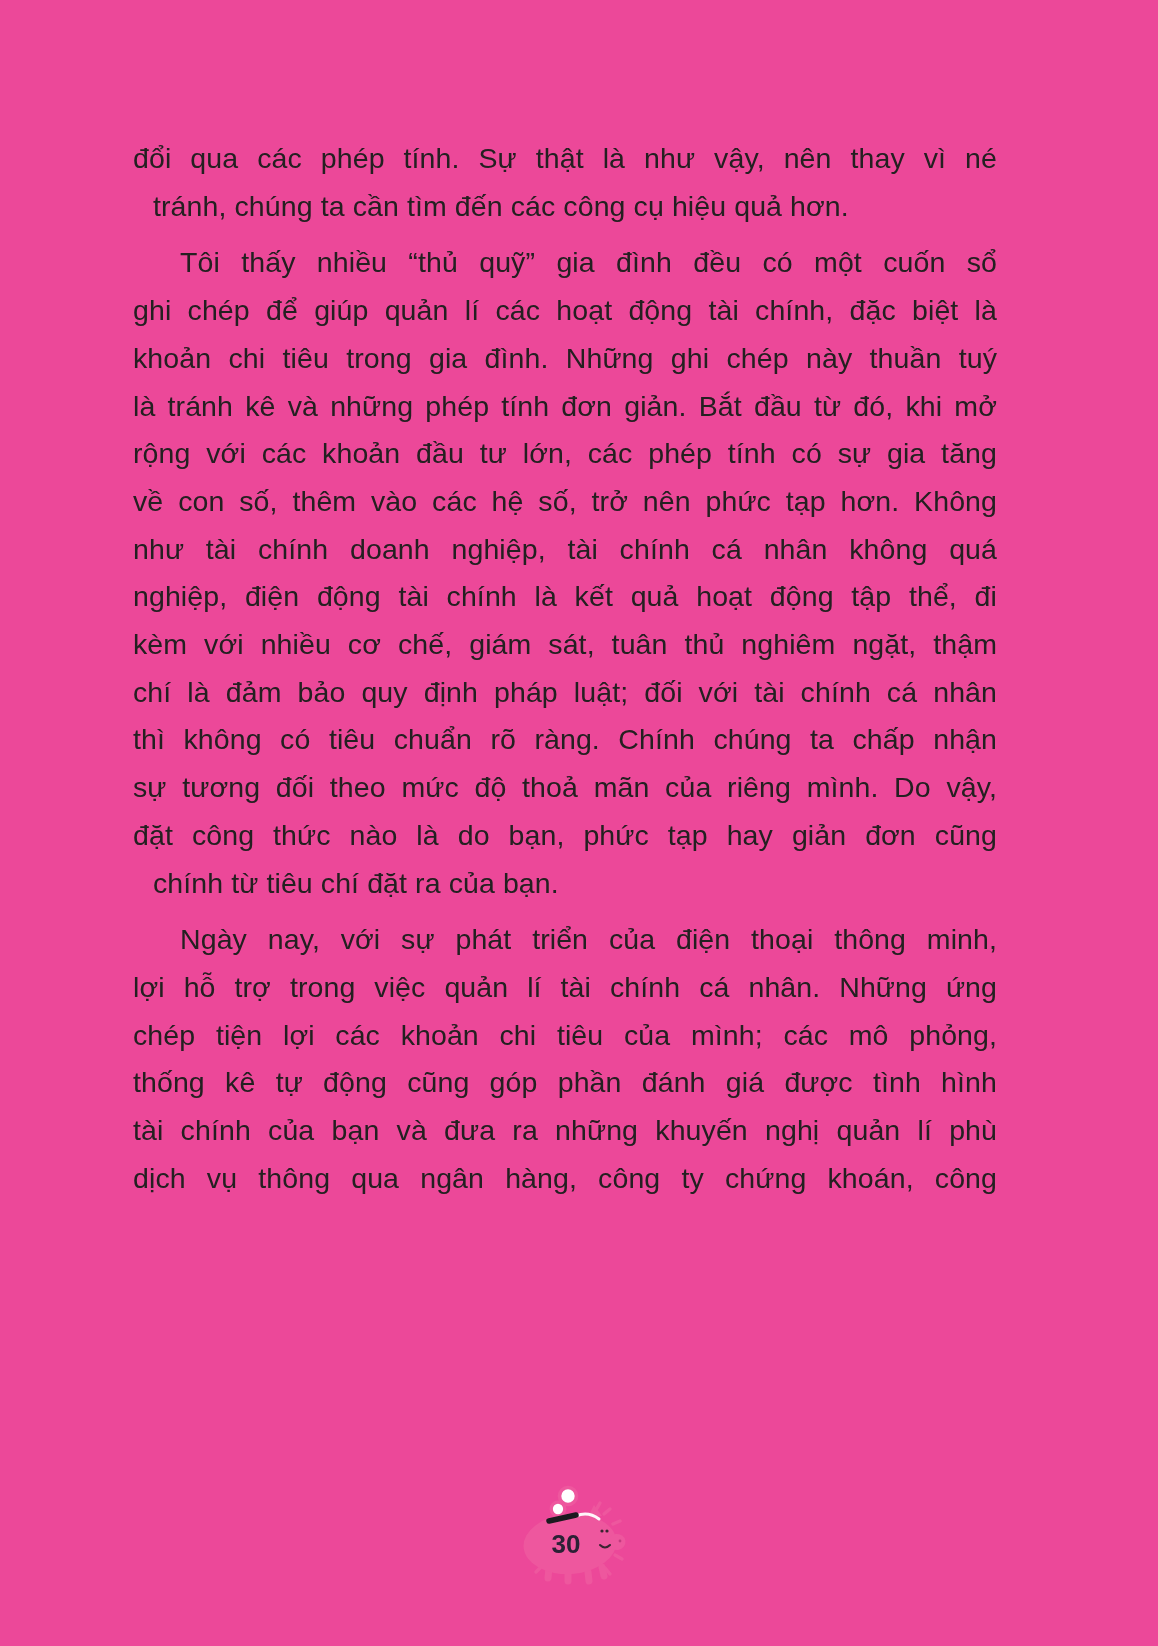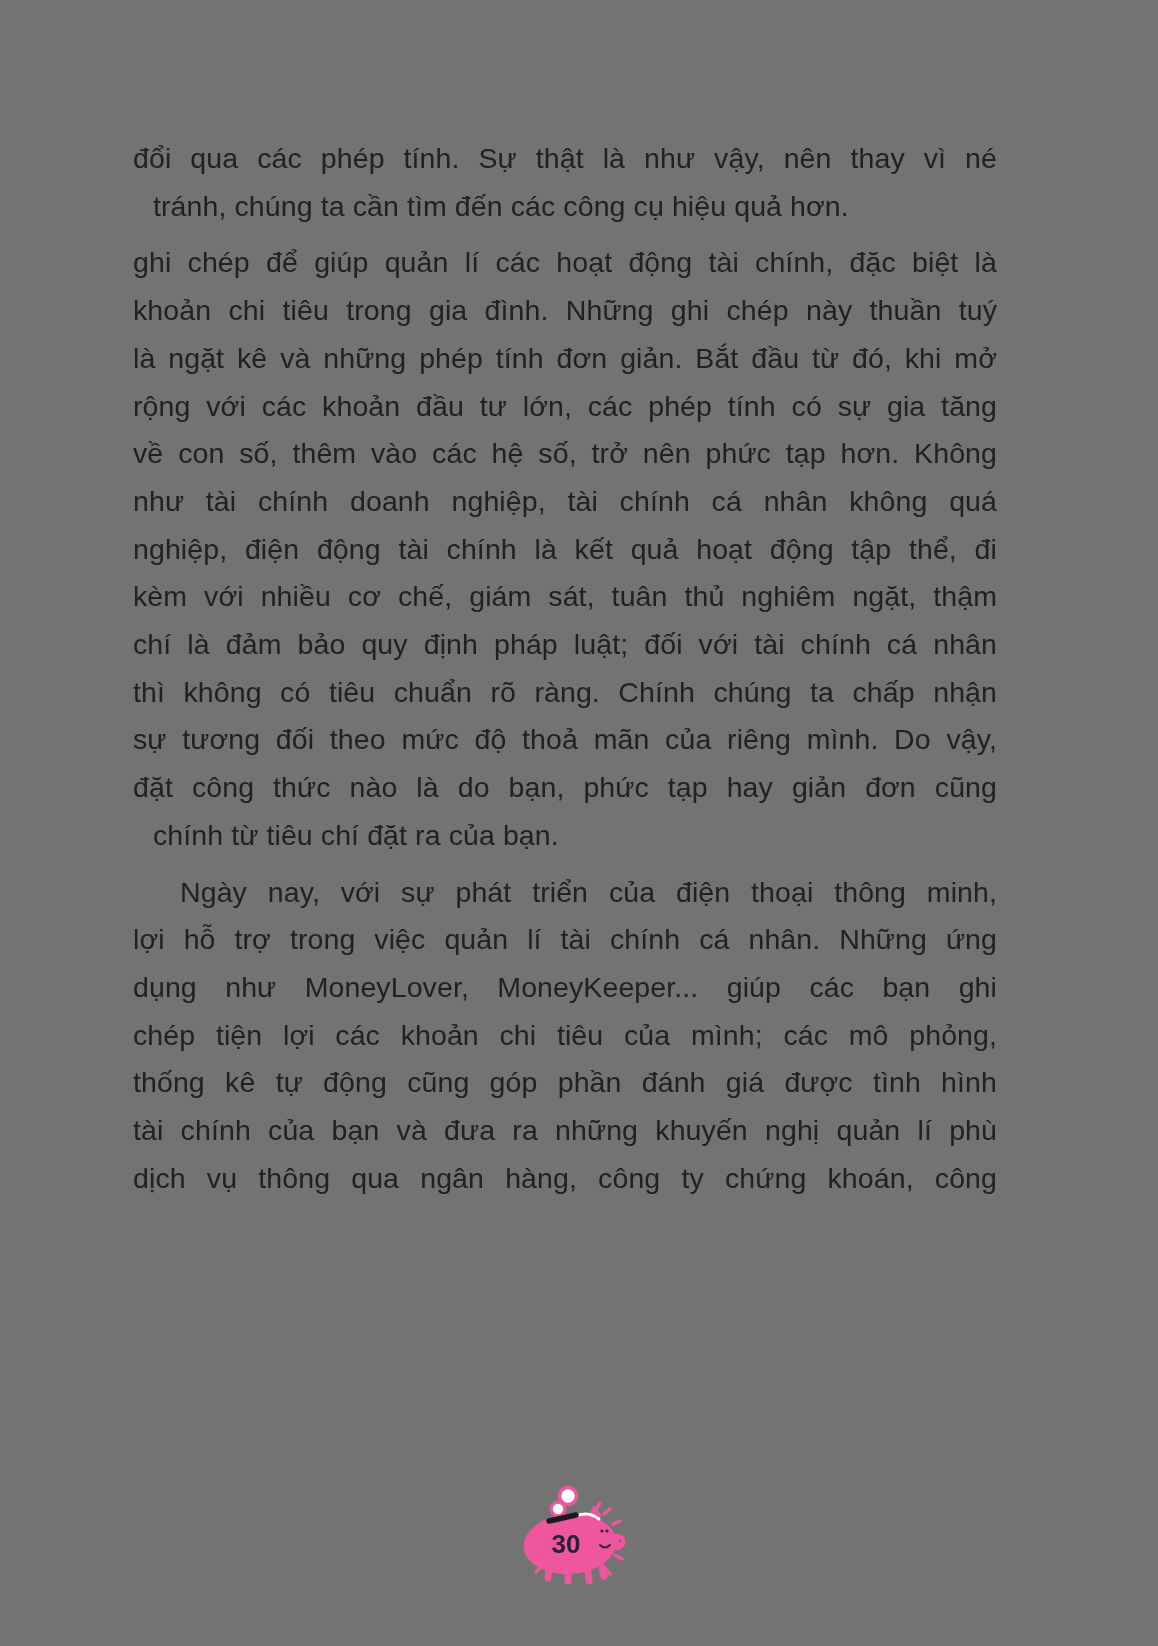--- a/index.html
+++ b/index.html
@@ -7,21 +7,21 @@
     width: 1158px;
     height: 1646px;
     background: #ffffff;
     font-family: "Liberation Sans", sans-serif;
     overflow: hidden;
     position: relative;
   }
   .page {
     position: absolute;
     inset: 0;
-    background: #737373;
+    background: #ec4899;
   }
   .page-text {
     position: absolute;
     left: 133px;
     top: 135px;
     width: 864px;
     color: #242021;
     font-size: 28.5px;
   }
   .para { margin: 0; }
@@ -54,38 +54,38 @@
 <body>
 
 <div class="page">
 
   <div class="page-text">
       <div class="para">
         <div class="line">đổi qua các phép tính. Sự thật là như vậy, nên thay vì né</div>
         <div class="line last">tránh, chúng ta cần tìm đến các công cụ hiệu quả hơn.</div>
       </div>
       <div class="para">
+        <div class="line indent">Tôi thấy nhiều “thủ quỹ” gia đình đều có một cuốn sổ</div>
         <div class="line">ghi chép để giúp quản lí các hoạt động tài chính, đặc biệt là</div>
         <div class="line">khoản chi tiêu trong gia đình. Những ghi chép này thuần tuý</div>
-        <div class="line">là ngặt kê và những phép tính đơn giản. Bắt đầu từ đó, khi mở</div>
+        <div class="line">là tránh kê và những phép tính đơn giản. Bắt đầu từ đó, khi mở</div>
         <div class="line">rộng với các khoản đầu tư lớn, các phép tính có sự gia tăng</div>
         <div class="line">về con số, thêm vào các hệ số, trở nên phức tạp hơn. Không</div>
         <div class="line">như tài chính doanh nghiệp, tài chính cá nhân không quá</div>
         <div class="line">nghiệp, điện động tài chính là kết quả hoạt động tập thể, đi</div>
         <div class="line">kèm với nhiều cơ chế, giám sát, tuân thủ nghiêm ngặt, thậm</div>
         <div class="line">chí là đảm bảo quy định pháp luật; đối với tài chính cá nhân</div>
         <div class="line">thì không có tiêu chuẩn rõ ràng. Chính chúng ta chấp nhận</div>
         <div class="line">sự tương đối theo mức độ thoả mãn của riêng mình. Do vậy,</div>
         <div class="line">đặt công thức nào là do bạn, phức tạp hay giản đơn cũng</div>
         <div class="line last">chính từ tiêu chí đặt ra của bạn.</div>
       </div>
       <div class="para">
         <div class="line indent">Ngày nay, với sự phát triển của điện thoại thông minh,</div>
         <div class="line">lợi hỗ trợ trong việc quản lí tài chính cá nhân. Những ứng</div>
-        <div class="line">dụng như MoneyLover, MoneyKeeper... giúp các bạn ghi</div>
         <div class="line">chép tiện lợi các khoản chi tiêu của mình; các mô phỏng,</div>
         <div class="line">thống kê tự động cũng góp phần đánh giá được tình hình</div>
         <div class="line">tài chính của bạn và đưa ra những khuyến nghị quản lí phù</div>
         <div class="line">dịch vụ thông qua ngân hàng, công ty chứng khoán, công</div>
       </div>
     </div>
 
   <div class="footer-badge">
     <svg width="134" height="136" viewBox="0 0 134 136" xmlns="http://www.w3.org/2000/svg">
 

